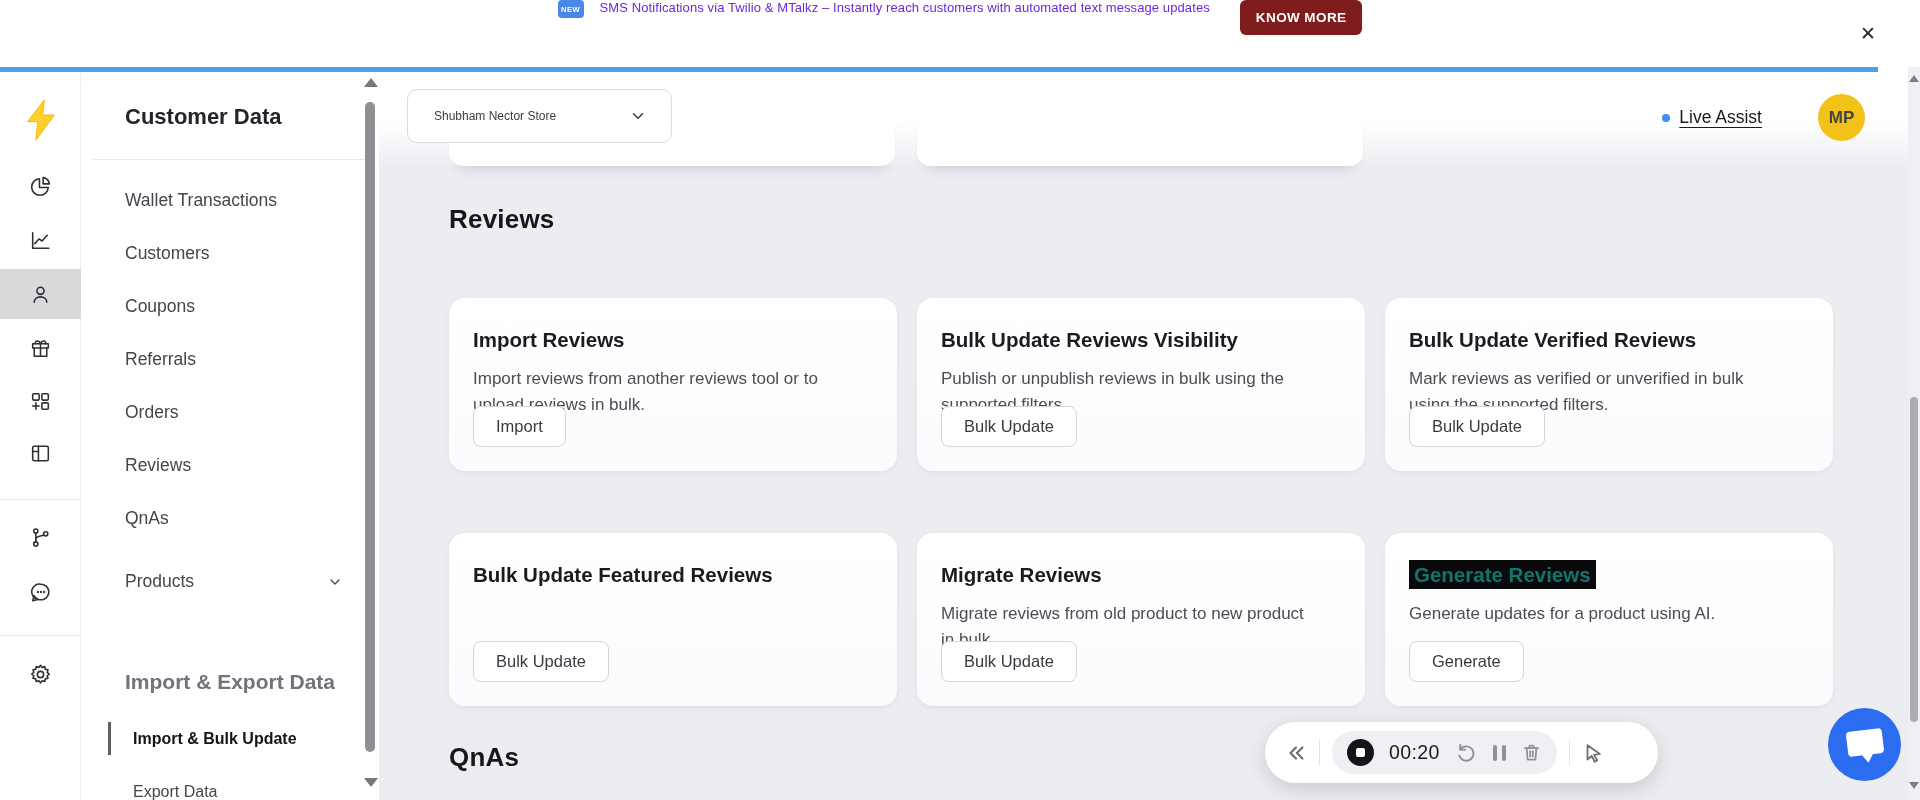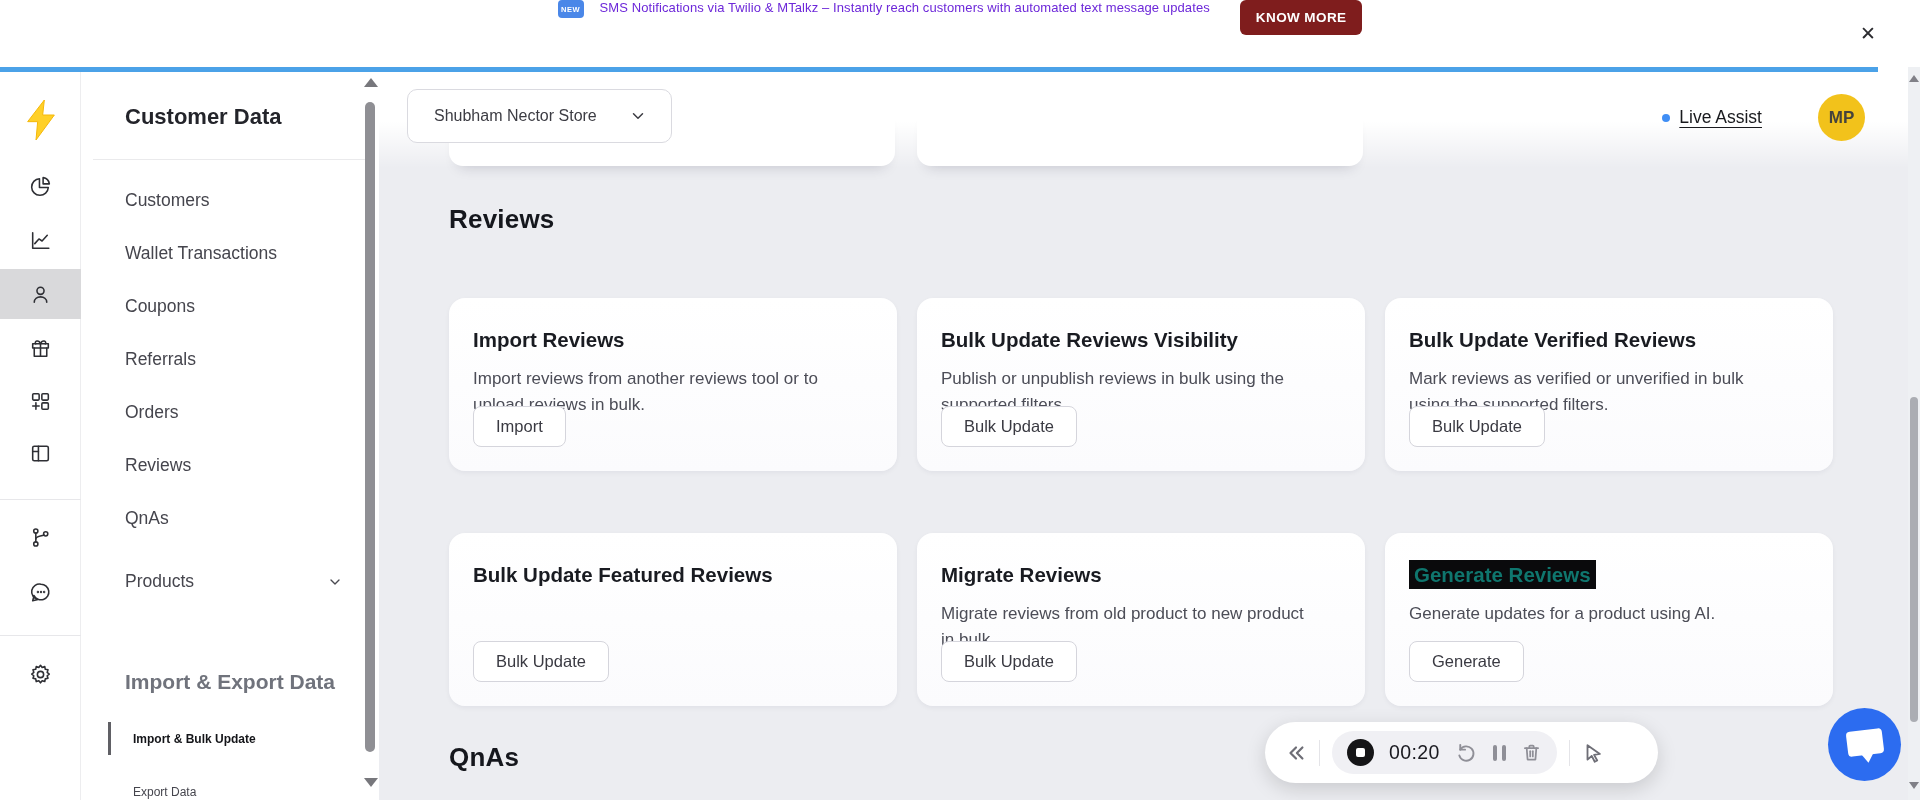--- a/index.html
+++ b/index.html
@@ -37,21 +37,21 @@
   .sidenav-divider { position:absolute; left:0; top:87px; width:280px; height:1px; background:#eaeaec; }
   .nav-list { position:absolute; left:0; top:102px; width:280px; }
   .nav-item { height:53px; display:flex; align-items:center; padding:0 30px 0 32px;
               font-size:17.5px; color:#45454d; cursor:pointer; justify-content:space-between; }
   .nav-item .chev { width:16px; height:16px; stroke:#4a4a50; stroke-width:2; fill:none;
                     stroke-linecap:round; stroke-linejoin:round; display:none; }
   .nav-item.expandable { margin-top:10px; }
   .nav-item.expandable .chev { display:block; }
   .footer-title { position:absolute; left:32px; top:598px; font-size:21px; font-weight:bold; color:#70737c; }
   .footer-list { position:absolute; left:0; top:640px; width:280px; }
-  .footer-item { height:53px; display:flex; align-items:center; padding-left:40px; font-size:12px;
+  .footer-item { height:53px; display:flex; align-items:center; padding-left:40px; font-size:16px;
                  color:#45454d; cursor:pointer; position:relative; }
   .footer-item.active { font-weight:bold; color:#141519; }
   .footer-item.active::before { content:""; position:absolute; left:15px; top:10px; width:3px; height:33px;
                                 background:#606065; }
 
   
   .side-scroll { position:absolute; left:362px; top:74px; width:17px; height:726px; z-index:21; }
   .tri-up { width:0; height:0; border-left:7px solid transparent; border-right:7px solid transparent;
             border-bottom:9px solid #77777c; margin:4px auto 0; cursor:pointer; }
   .tri-down { width:0; height:0; border-left:7px solid transparent; border-right:7px solid transparent;
@@ -64,21 +64,21 @@
   .main { position:absolute; left:379px; top:72px; width:1529px; height:728px; background:#ecedf1; overflow:hidden; }
   .main-header { position:absolute; left:0; top:0; width:1529px; height:96px;
                  background:linear-gradient(180deg,#ffffff 52%,rgba(255,255,255,0)); }
   .ghost-card { position:absolute; top:34px; width:446px; height:60px; background:#fff;
                 border-radius:0 0 14px 14px; box-shadow:0 10px 14px -10px rgba(30,30,60,.22); }
   .ghost-1 { left:70px; } .ghost-2 { left:538px; }
 
   .store-select { position:absolute; left:28px; top:17px; width:265px; height:54px; background:#fff;
                   border:1px solid #dadae0; border-radius:10px; display:flex; align-items:center;
                   justify-content:space-between; padding:0 24px 0 26px; cursor:pointer; }
-  .store-select .lbl { font-size:16px; color:#3c3c43; }
+  .store-select .lbl { font-size:12px; color:#3c3c43; }
   .store-select svg { width:18px; height:18px; stroke:#3c3c43; stroke-width:2; fill:none;
                       stroke-linecap:round; stroke-linejoin:round; }
 
   .live-assist { position:absolute; right:146px; top:35px; display:flex; align-items:center; gap:9px; cursor:pointer; }
   .live-dot { width:8px; height:8px; border-radius:50%; background:#3f8ef5; }
   .live-label { font-size:17.5px; color:#191a1e; text-decoration:underline; text-underline-offset:4px; }
   .avatar { position:absolute; left:1439px; top:22px; width:47px; height:47px; border-radius:50%;
             background:#f2c21b; display:flex; align-items:center; justify-content:center;
             font-size:17px; font-weight:bold; color:#45433c; cursor:pointer; }
 
@@ -219,25 +219,25 @@
     </div>
   <div class="rail-div" style="top:427px"></div>
   <div class="rail-div" style="top:563px"></div>
 </div>
 
 <div class="sidenav">
   <div class="sidenav-title">Customer Data</div>
   <div class="sidenav-divider"></div>
   <div class="nav-list" id="nav-list">
       <div class="nav-item">
+    <span class="lbl">Wallet Transactions</span>
+
+  </div>
+      <div class="nav-item">
     <span class="lbl">Customers</span>
-
-  </div>
-      <div class="nav-item">
-    <span class="lbl">Wallet Transactions</span>
 
   </div>
       <div class="nav-item">
     <span class="lbl">Coupons</span>
 
   </div>
       <div class="nav-item">
     <span class="lbl">Referrals</span>
 
   </div>

